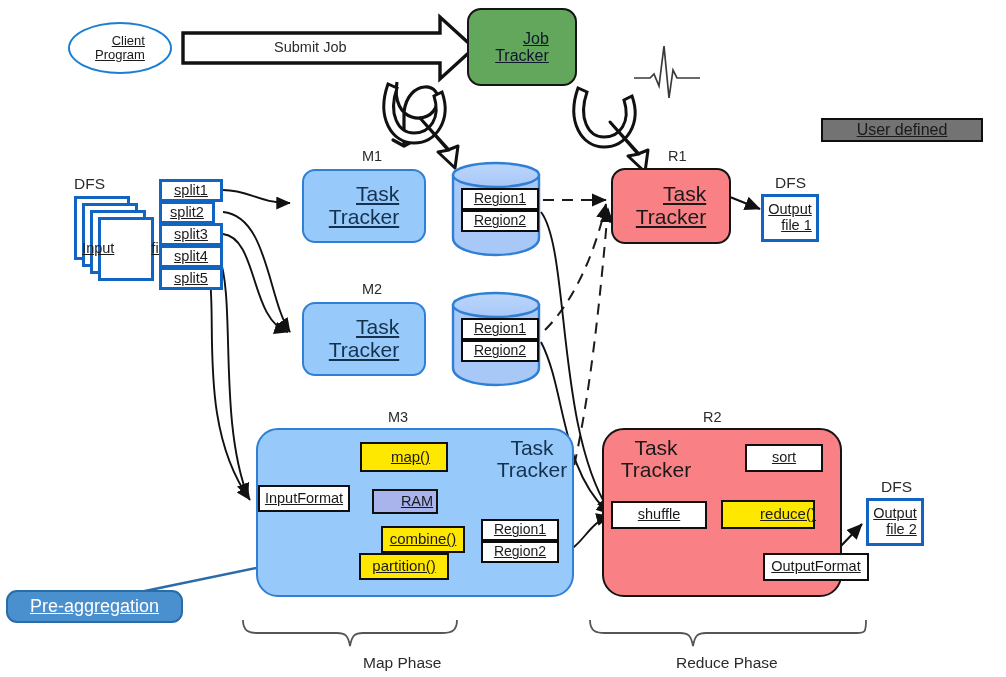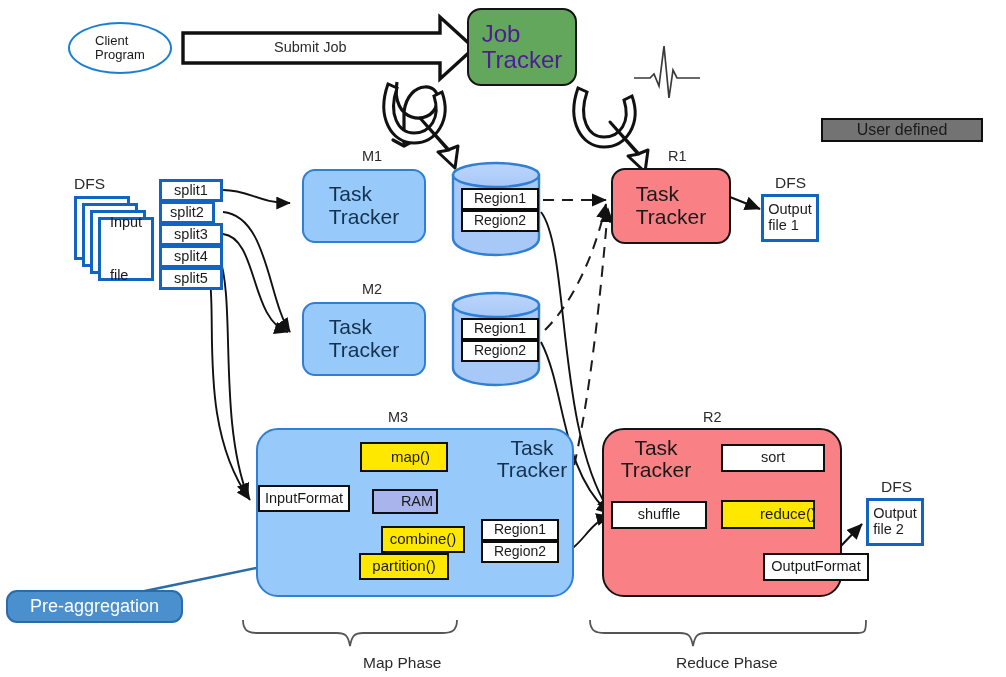--- a/index.html
+++ b/index.html
@@ -2,25 +2,25 @@
 <html><head>
 <meta charset="utf-8">
 <style>
   html,body{margin:0;padding:0;background:#ffffff;}
   body{width:1006px;height:677px;position:relative;overflow:hidden;
        font-family:"Liberation Sans","DejaVu Sans",sans-serif;color:#1a1a1a;}
   #stage{position:absolute;left:0;top:0;width:1006px;height:677px;}
   #vec{position:absolute;left:0;top:0;width:1006px;height:677px;}
 
   .node{position:absolute;box-sizing:border-box;display:flex;align-items:center;
-        justify-content:center;text-align:left;line-height:1.08;}
+        justify-content:center;text-align:right;line-height:1.08;text-decoration:underline;}
 
   
   .rbox{border:2.4px solid #141414;border-radius:14px;}
-  .jt{background:#63a75c;font-size:24px;color:#4c1d95;}
+  .jt{background:#63a75c;font-size:16px;color:#0f172a;}
   .tt-blue{background:#97c9fb;border:2px solid #2f7fd4;border-radius:13px;font-size:21px;color:#14324d;}
   .tt-red{background:#f98085;border:2.4px solid #141414;border-radius:14px;font-size:21px;}
 
   
   .wbox{background:#ffffff;border:2.6px solid #0f0f0f;font-size:14.5px;}
   .ybox{background:#ffe800;border:2.6px solid #0f0f0f;font-size:15px;}
   .rambox{background:#aab4ec;border:2.6px solid #0f0f0f;font-size:14.5px;padding-left:24px;}
   .bbox{background:#ffffff;border:3px solid #1165c0;font-size:14.5px;}
   .regbox{background:#ffffff;border:2.4px solid #0b0b0b;font-size:14px;}
 
@@ -178,21 +178,21 @@
     <span>User defined</span>
   </div>
 
   <div class="cap big" style="left:74px;top:175px;">DFS</div>
 
   <div>
     <div class="sheet" style="left:74px;top:196px;width:56px;height:64px;"></div>
     <div class="sheet" style="left:82px;top:203px;width:56px;height:64px;"></div>
     <div class="sheet" style="left:90px;top:210px;width:56px;height:64px;"></div>
     <div class="node sheet" style="left:98px;top:217px;width:56px;height:64px;font-size:14.5px;">
-      <div style="display:flex;flex-direction:column;gap:37px;">
+      <div style="display:flex;flex-direction:row;gap:37px;">
         <span>Input</span>
         <span>file</span>
       </div>
     </div>
   </div>
 
   <div class="node splitbox" style="left:159px;top:179px;width:64px;height:23px;">
     <span>split1</span>
     </div>
   <div class="node splitbox" style="left:159px;top:201px;width:56px;height:23px;">
@@ -284,21 +284,21 @@
   <div class="cap" style="left:703px;top:409px;">R2</div>
   <div class="node rbox tt-red" style="left:602px;top:428px;width:240px;height:169px;border-radius:22px;"></div>
   <div class="tt-inner-label red" style="left:614px;top:437px;width:84px;">
     <div>Task</div>
     <div>Tracker</div>
   </div>
 
   <div class="node wbox" style="left:611px;top:501px;width:96px;height:28px;">
     <span>shuffle</span>
     </div>
-  <div class="node wbox" style="left:721px;top:444px;width:104px;height:28px;">
+  <div class="node wbox" style="left:745px;top:444px;width:78px;height:28px;">
     <span>sort</span>
     </div>
   <div class="node ybox" style="left:721px;top:500px;width:94px;height:29px;padding-left:40px;">
     <span>reduce()</span>
     </div>
   <div class="node wbox" style="left:715px;top:553px;width:106px;height:28px;margin-left:48px;">
     <span>OutputFormat</span>
     </div>
 
   <div class="cap big" style="left:881px;top:478px;">DFS</div>

